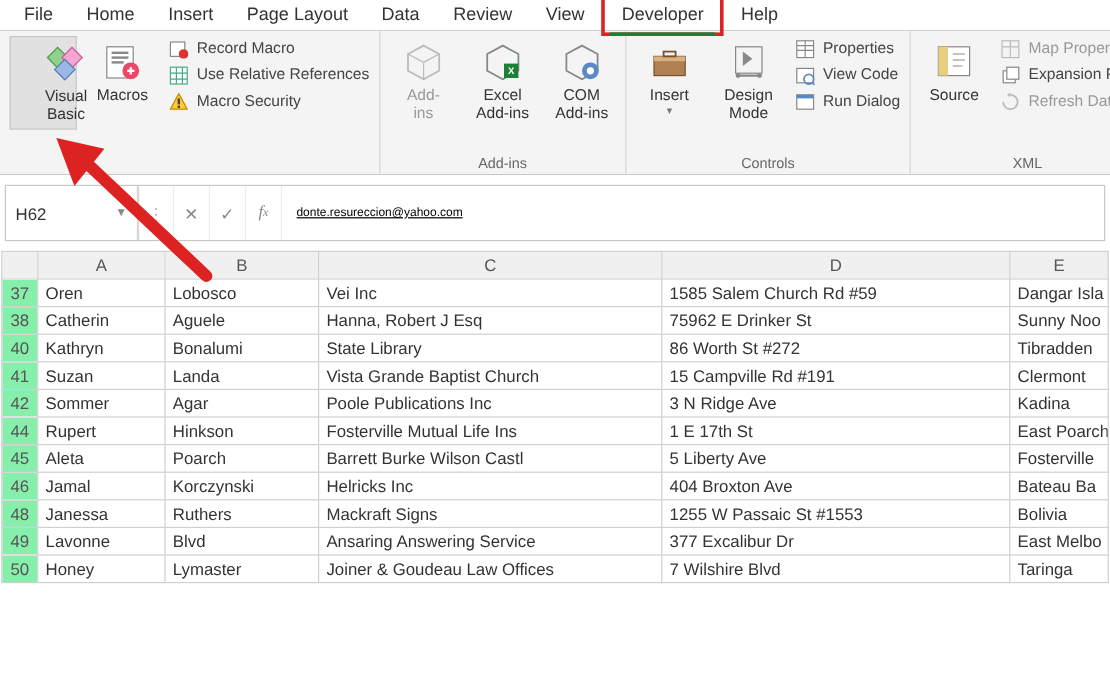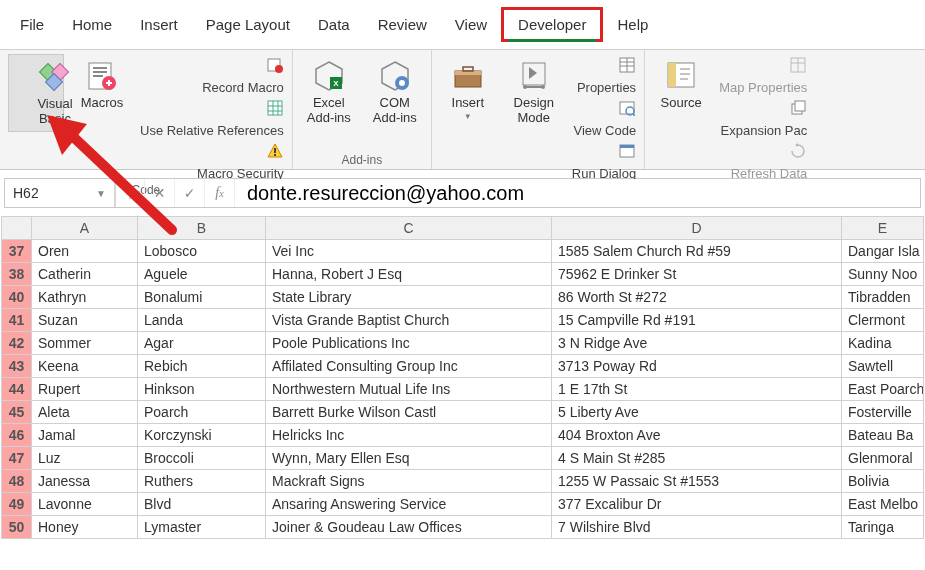--- a/index.html
+++ b/index.html
@@ -1,53 +1,53 @@
 <!DOCTYPE html>
 <html><head>
 <meta charset="utf-8">
 <style>
   * { box-sizing: border-box; margin: 0; padding: 0; }
   body { font-family: "Segoe UI", Arial, sans-serif; font-size: 14px; background: #fff; color: #333; width: 925px; height: 570px; overflow: hidden; position: relative; }
 
   
-  .menubar { display: flex; align-items: center; height: 50px; padding-left: 6px; border-bottom: 1px solid #d0d0d0; background: #fff; }
+  .menubar { display: flex; align-items: center; height: 26px; padding-left: 6px; border-bottom: 1px solid #d0d0d0; background: #fff; }
   .menu-item { padding: 6px 14px; font-size: 15px; cursor: pointer; color: #333; }
   .menu-item.active { border: 3px solid #d22; border-bottom-color: #d22; position: relative; }
   .menu-item.active::after { content:""; position:absolute; left:4px; right:4px; bottom:-3px; height:3px; background:#1a7f37; }
 
   
   .ribbon { display: flex; height: 120px; background: #f4f4f4; border-bottom: 1px solid #c8c8c8; }
   .group { display: flex; flex-direction: column; justify-content: space-between; border-right: 1px solid #d6d6d6; padding: 4px 8px 2px; }
   .group-body { display: flex; align-items: flex-start; gap: 10px; }
   .group-label { text-align: center; font-size: 12px; color: #666; padding-top: 2px; }
   .big-btn { display: flex; flex-direction: column; align-items: center; width: 56px; padding: 4px 2px; cursor: pointer; font-size: 13px; line-height: 1.15; text-align: center; }
   .big-btn.selected { background: #e1e1e1; border:1px solid #c8c8c8;padding-left:40px; }
   .big-btn .icon { width: 36px; height: 36px; margin-bottom: 2px; display:flex; align-items:center; justify-content:center; }
   .small-list { display: flex; flex-direction: column; gap: 4px; padding-top: 2px; }
-  .small-btn { display: flex; align-items: flex-end; gap: 6px; font-size: 13px; cursor: pointer; white-space: nowrap; color:#444;flex-direction:column; }
+  .small-btn { display: flex; align-items: flex-start; gap: 6px; font-size: 13px; cursor: pointer; white-space: nowrap; color:#444; }
   .small-btn .sicon { width:18px; height:18px; display:flex; align-items:center; justify-content:center; }
   .small-btn.disabled, .big-btn.disabled { color:#999; cursor:default; }
 
   
   .spacer { height: 8px; background:#fff; }
 
   
-  .fbar { display:flex; align-items:center; height: 30px; border:1px solid #c8c8c8; margin: 0 4px 8px; background:#fff; }
+  .fbar { display:flex; align-items:center; height: 47px; border:1px solid #c8c8c8; margin: 0 4px 8px; background:#fff; }
   .namebox { width:110px; height:100%; display:flex; align-items:center; padding:0 8px; border-right:1px solid #d6d6d6; font-size:14px; }
   .namebox .dd { margin-left:auto; color:#888; font-size:10px; }
   .fb-btn { width:30px; height:100%; display:flex; align-items:center; justify-content:center; color:#888; font-size:14px; border-right:1px solid #eee; cursor:pointer; }
   .fx { font-style:italic; font-family:"Times New Roman",serif; }
-  .finput { flex:1; height:100%; border:none; outline:none; padding:0 12px; font-size:20px; font-family:inherit; }
+  .finput { flex:1; height:100%; border:none; outline:none; padding:0 12px; font-size:10px; font-family:inherit;text-decoration:underline; }
 
   
   .grid { border-collapse: collapse; width: 922px; margin-left:1px; table-layout: fixed; }
   .grid th, .grid td { border: 1px solid #d0d0d0; font-size: 14px; padding: 3px 6px; text-align: left; white-space: nowrap; overflow:hidden; }
   .grid thead th { background:#f0f0f0; text-align:center; font-weight:normal; color:#555; height:22px; }
   .grid th.corner { background:#f0f0f0; width:30px; }
-  .grid tbody th { background:#fca5a5; text-align:center; font-weight:bold; color:#555; width:30px; }
+  .grid tbody th { background:#86efac; text-align:center; font-weight:normal; color:#555; width:30px; }
   .colA{width:106px}.colB{width:128px}.colC{width:286px}.colD{width:290px}.colE{width:82px}
 
   
   .arrow-svg { position:absolute; left:42px; top:110px; width:150px; height:130px; pointer-events:none; }
 </style>
 </head>
 <body>
 
 <div class="menubar" id="menubar">
     <div class="menu-item">File</div>
@@ -117,25 +117,36 @@
               <svg width="16" height="16">
                 <polygon points="8,1 15,14 1,14" fill="#fc3" stroke="#c80"></polygon>
                 <rect x="7" y="5" width="2" height="5" fill="#444"></rect>
                 <rect x="7" y="11" width="2" height="2" fill="#444"></rect>
               </svg>
             </span>
           <span>Macro Security</span>
         </div>
       </div>
     </div>
-    <div class="group-label">Code</div>
   </div>
 
   <div class="group">
     <div class="group-body">
+      <div class="big-btn disabled">
+        <span class="icon">
+            <svg width="34" height="34">
+              <polygon points="17,3 30,10 30,24 17,31 4,24 4,10" fill="none" stroke="#bbb" stroke-width="1.5"></polygon>
+              <line x1="4" y1="10" x2="17" y2="17" stroke="#bbb"></line>
+              <line x1="30" y1="10" x2="17" y2="17" stroke="#bbb"></line>
+              <line x1="17" y1="17" x2="17" y2="31" stroke="#bbb"></line>
+            </svg>
+          </span>
+        <span style="white-space:pre-line">Add-
+ins</span>
+      </div>
       <div class="big-btn">
         <span class="icon">
             <svg width="34" height="34">
               <polygon points="17,3 30,10 30,24 17,31 4,24 4,10" fill="none" stroke="#888" stroke-width="1.5"></polygon>
               <rect x="18" y="18" width="12" height="12" fill="#1a7f37"></rect>
               <text x="24" y="27" font-size="8" text-anchor="middle" fill="#fff" font-weight="bold">X</text>
             </svg>
           </span>
         <span style="white-space:pre-line">Excel
 Add-ins</span>
@@ -334,60 +345,44 @@
       </tr>
       <tr>
         <th>42</th>
         <td>Sommer</td>
         <td>Agar</td>
         <td>Poole Publications Inc</td>
         <td>3 N Ridge Ave</td>
         <td>Kadina</td>
       </tr>
       <tr>
-        <th>43</th>
-        <td>Keena</td>
-        <td>Rebich</td>
-        <td>Affilated Consulting Group Inc</td>
-        <td>3713 Poway Rd</td>
-        <td>Sawtell</td>
-      </tr>
-      <tr>
         <th>44</th>
         <td>Rupert</td>
         <td>Hinkson</td>
-        <td>Northwestern Mutual Life Ins</td>
+        <td>Fosterville Mutual Life Ins</td>
         <td>1 E 17th St</td>
         <td>East Poarch</td>
       </tr>
       <tr>
         <th>45</th>
         <td>Aleta</td>
         <td>Poarch</td>
         <td>Barrett Burke Wilson Castl</td>
         <td>5 Liberty Ave</td>
         <td>Fosterville</td>
       </tr>
       <tr>
         <th>46</th>
         <td>Jamal</td>
         <td>Korczynski</td>
         <td>Helricks Inc</td>
         <td>404 Broxton Ave</td>
         <td>Bateau Ba</td>
       </tr>
       <tr>
-        <th>47</th>
-        <td>Luz</td>
-        <td>Broccoli</td>
-        <td>Wynn, Mary Ellen Esq</td>
-        <td>4 S Main St #285</td>
-        <td>Glenmoral</td>
-      </tr>
-      <tr>
         <th>48</th>
         <td>Janessa</td>
         <td>Ruthers</td>
         <td>Mackraft Signs</td>
         <td>1255 W Passaic St #1553</td>
         <td>Bolivia</td>
       </tr>
       <tr>
         <th>49</th>
         <td>Lavonne</td>

